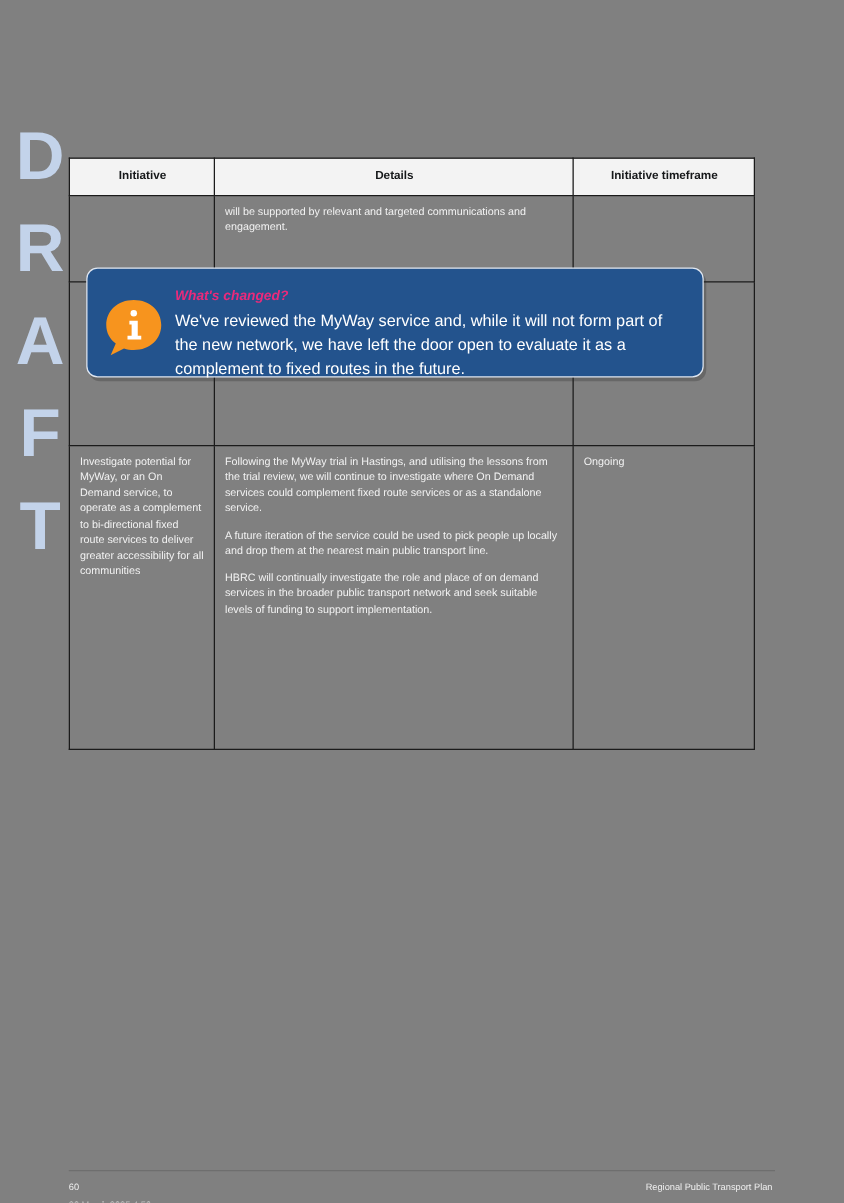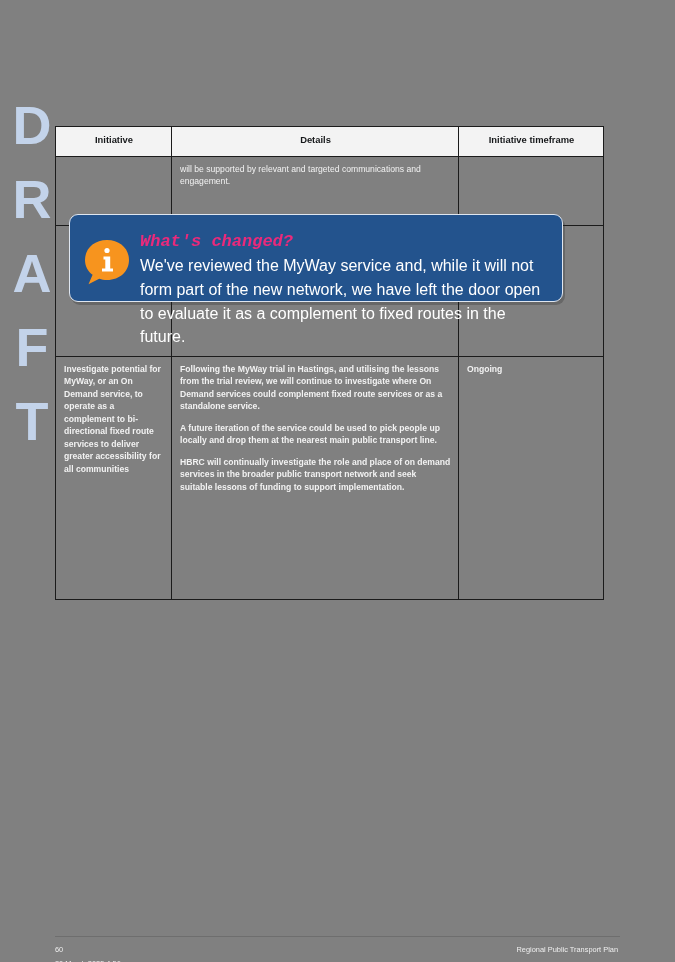--- a/index.html
+++ b/index.html
@@ -82,21 +82,20 @@
     margin-bottom: 0;
   }
   .row-continued td {
     height: 38px;
   }
   .row-callout td {
     height: 100px;
   }
   .row-main td {
     height: 212px;
-    font-weight: bold;
   }
 
   
   #whats-changed-callout {
     position: absolute;
     left: 69px;
     top: 214px;
     width: 494px;
     height: 88px;
     background: #23538d;
@@ -117,28 +116,27 @@
     margin-right: 8px;
   }
   #whats-changed-callout .callout-body {
     flex: 1 1 auto;
     padding-top: 4px;
   }
   .callout-title {
     color: #ea2a7b;
     font-weight: bold;
     font-style: italic;
-    font-size: 17px;
+    font-size: 11px;
     line-height: 1.25;
     margin: 0 0 2px 0;
-    font-family: Liberation Mono, monospace;
   }
   .callout-text {
     color: #ffffff;
-    font-size: 16px;
+    font-size: 13px;
     line-height: 1.48;
     margin: 0;
   }
 
   
   #page-footer {
     position: absolute;
     left: 55px;
     top: 936px;
     width: 565px;
@@ -202,21 +200,21 @@
       <tr class="row-callout">
         <td></td>
         <td></td>
         <td></td>
       </tr>
       <tr class="row-main">
         <td>Investigate potential for MyWay, or an On Demand service, to operate as a complement to bi-directional fixed route services to deliver greater accessibility for all communities</td>
         <td>
           <p>Following the MyWay trial in Hastings, and utilising the lessons from the trial review, we will continue to investigate where On Demand services could complement fixed route services or as a standalone service.</p>
           <p>A future iteration of the service could be used to pick people up locally and drop them at the nearest main public transport line.</p>
-          <p>HBRC will continually investigate the role and place of on demand services in the broader public transport network and seek suitable lessons of funding to support implementation.</p>
+          <p>HBRC will continually investigate the role and place of on demand services in the broader public transport network and seek suitable levels of funding to support implementation.</p>
         </td>
         <td>Ongoing</td>
       </tr>
     </tbody>
   </table>
 
   <div id="whats-changed-callout">
     <div class="callout-icon">
       <svg viewBox="0 0 50 50" width="50" height="50" aria-hidden="true">
         <path d="M25 3 C11.8 3 3 11.8 3 23 C3 29.2 5.9 34.4 10.6 37.8

